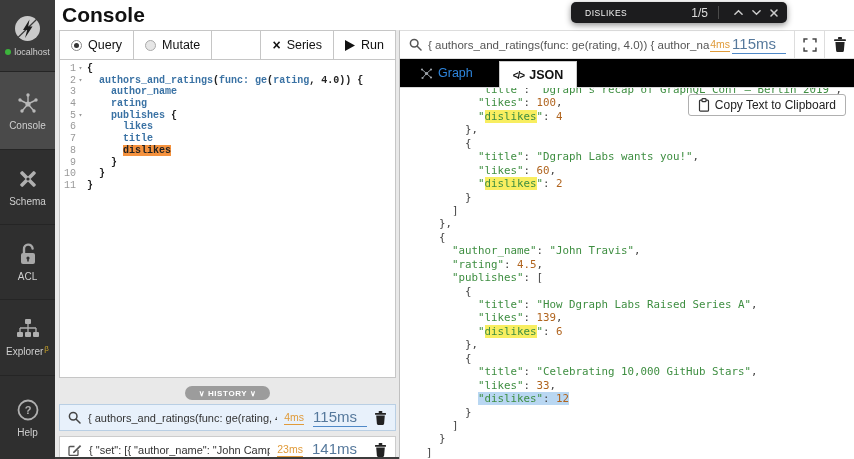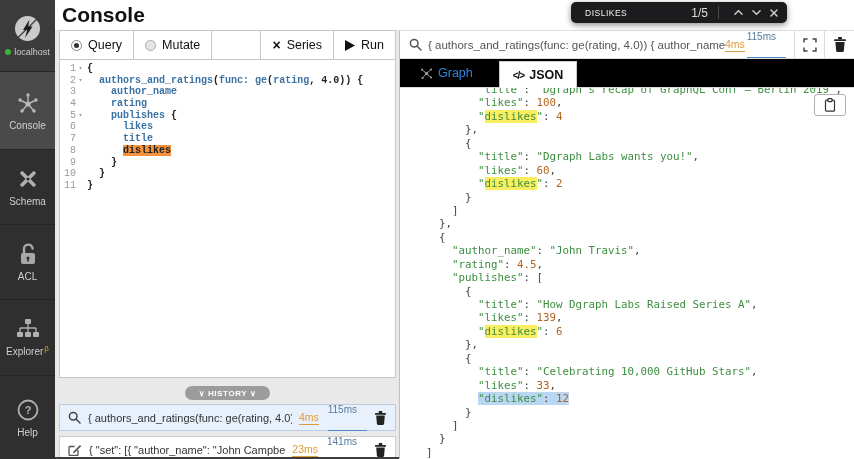--- a/index.html
+++ b/index.html
@@ -48,21 +48,21 @@
   .ed-line .i { color:#3a72a4; }
   .ed-line .m { background:#f5923e; color:#222; }
   
   .history-pill { position:absolute; left:130px; top:386px; width:85px; height:14px; background:#9c9c9c; border-radius:7px;
     color:#fff; font-size:8px; font-weight:700; letter-spacing:.6px; display:flex; align-items:center; justify-content:center; cursor:pointer; }
   .hist-row { position:absolute; left:4px; width:337px; height:27px; display:flex; align-items:center; gap:7px; padding:0 8px; cursor:pointer; }
   .hist-row-0 { top:404px; background:#e8f1fb; border:1px solid #b9cfe4; }
   .hist-row-1 { top:436px; background:#fff; border:1px solid #ccc; }
   .hist-text { flex:1; font-size:11px; color:#333; white-space:nowrap; overflow:hidden; }
   .lat-a { font-size:10.5px; color:#e09b3a; border-bottom:1.5px solid #e09b3a; padding-bottom:1px; }
-  .lat-b { font-size:10px; color:#56799c; border-bottom:1.5px solid #4f89c8; padding-bottom:15px; padding-right:10px; margin-left:2px; }
+  .lat-b { font-size:15px; color:#56799c; border-bottom:1.5px solid #4f89c8; padding-bottom:1px; padding-right:10px; margin-left:2px; }
   .trash-btn { line-height:0; cursor:pointer; }
   .bottom-edge { position:absolute; left:0; bottom:0; width:345px; height:2px; background:#3c3c3c; }
   
   .rpanel { position:absolute; left:344px; top:30px; right:0; bottom:0; background:#fff; border-left:1px solid #c0c0c0; border-top:1px solid #ddd; }
   .search-row { height:28px; border-bottom:1px solid #ddd; display:flex; align-items:stretch; }
   .search-row .mag { display:flex; align-items:center; padding:0 6px 0 9px; }
   .q-summary { flex:1; align-self:center; font-size:11.5px; color:#555; white-space:nowrap; overflow:hidden; }
   .search-lats { display:flex; align-items:center; padding-right:8px; }
   .icon-cell { width:30px; display:flex; align-items:center; justify-content:center; border-left:1px solid #ddd; cursor:pointer; }
   
@@ -315,20 +315,21 @@
 
       <div class="json-wrap">
         <pre class="json-pre"><div class="js-line"><span>        </span><span class="k">"title"</span><span>: </span><span class="k">"Dgraph's recap of GraphQL Conf – Berlin 2019"</span><span>,</span></div><div class="js-line"><span>        </span><span class="k">"likes"</span><span>: </span><span class="n">100</span><span>,</span></div><div class="js-line"><span>        </span><span class="k">"</span><span class="k hl">dislikes</span><span class="k">"</span><span>: </span><span class="n">4</span></div><div class="js-line"><span>      },</span></div><div class="js-line"><span>      {</span></div><div class="js-line"><span>        </span><span class="k">"title"</span><span>: </span><span class="k">"Dgraph Labs wants you!"</span><span>,</span></div><div class="js-line"><span>        </span><span class="k">"likes"</span><span>: </span><span class="n">60</span><span>,</span></div><div class="js-line"><span>        </span><span class="k">"</span><span class="k hl">dislikes</span><span class="k">"</span><span>: </span><span class="n">2</span></div><div class="js-line"><span>      }</span></div><div class="js-line"><span>    ]</span></div><div class="js-line"><span>  },</span></div><div class="js-line"><span>  {</span></div><div class="js-line"><span>    </span><span class="k">"author_name"</span><span>: </span><span class="k">"John Travis"</span><span>,</span></div><div class="js-line"><span>    </span><span class="k">"rating"</span><span>: </span><span class="n">4.5</span><span>,</span></div><div class="js-line"><span>    </span><span class="k">"publishes"</span><span>: [</span></div><div class="js-line"><span>      {</span></div><div class="js-line"><span>        </span><span class="k">"title"</span><span>: </span><span class="k">"How Dgraph Labs Raised Series A"</span><span>,</span></div><div class="js-line"><span>        </span><span class="k">"likes"</span><span>: </span><span class="n">139</span><span>,</span></div><div class="js-line"><span>        </span><span class="k">"</span><span class="k hl">dislikes</span><span class="k">"</span><span>: </span><span class="n">6</span></div><div class="js-line"><span>      },</span></div><div class="js-line"><span>      {</span></div><div class="js-line"><span>        </span><span class="k">"title"</span><span>: </span><span class="k">"Celebrating 10,000 GitHub Stars"</span><span>,</span></div><div class="js-line"><span>        </span><span class="k">"likes"</span><span>: </span><span class="n">33</span><span>,</span></div><div class="js-line"><span>        </span><span class="k sel">"dislikes"</span><span class="sel">: </span><span class="n sel">12</span></div><div class="js-line"><span>      }</span></div><div class="js-line"><span>    ]</span></div><div class="js-line"><span>  }</span></div><div class="js-line"><span>]</span></div></pre>
       </div>
 
       <button class="copy-btn">
         <span style="line-height:0"><svg width="12" height="14" viewBox="0 0 12 14" fill="none" stroke="#333" stroke-width="1.2">
               <rect x="1.5" y="2.2" width="9" height="11" rx="1"></rect>
               <rect x="4" y="0.7" width="4" height="3" rx="0.8" fill="#fff"></rect>
             </svg></span>
+        <span>Copy Text to Clipboard</span>
       </button>
     </section>
   </div>
 
   <div class="find-bar">
     <span class="find-query">DISLIKES</span>
     <span class="find-matches">1/5</span>
     <span class="find-div"></span>
     <span class="find-btn">
         <svg width="9" height="7" viewBox="0 0 10 7" fill="none" stroke="#ccc" stroke-width="1.6" stroke-linecap="round">

